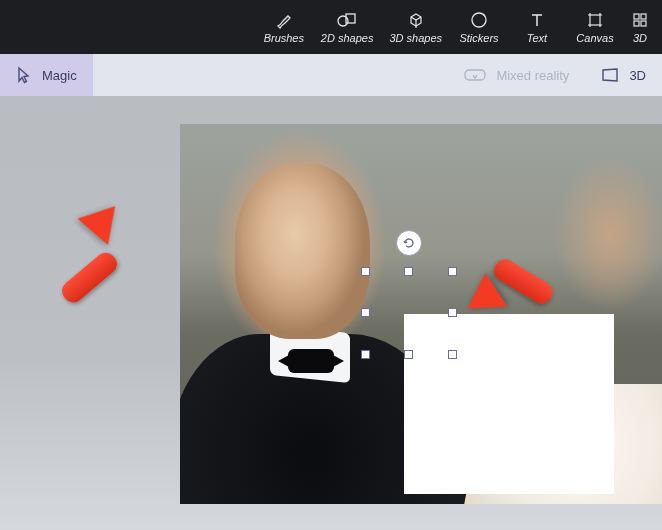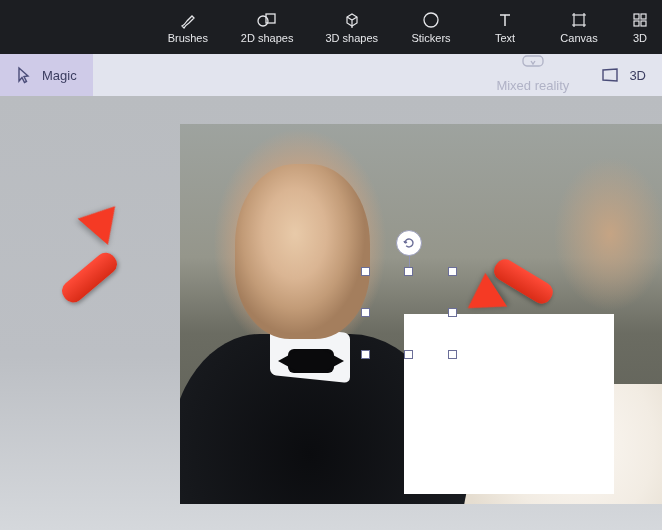--- a/index.html
+++ b/index.html
@@ -27,21 +27,21 @@
     min-width: 54px;
     font-size: 11px;
     gap: 3px;
     padding: 4px 6px;
     cursor: pointer;
   }
   .topbar .tb-item .ic { height: 18px; display:flex; align-items:center; justify-content:center;}
   .topbar .div {
     flex: 1;
   }
-  .tb-right { display:flex; gap:20px; }
+  .tb-right { display:flex; gap:4px;font-style:italic; }
 
   .subbar {
     height: 42px;
     background: #e2e4ee;
     display: flex;
     align-items: center;
     color: #3b3d60;
     font-size: 13px;
     gap: 0;
   }
@@ -49,21 +49,21 @@
     display: flex;
     align-items: center;
     gap: 10px;
     padding: 0 16px;
     height: 100%;
     cursor: pointer;
   }
   .sb-item.active {
     background: #cfcbe8;
   }
-  .sb-item.disabled { color:#b0b2c6;flex-direction:column; }
+  .sb-item.disabled { color:#b0b2c6; }
   .sb-item .ic { display:flex; align-items:center; }
   .sb-spacer { flex:1; }
 
   .canvas-area {
     position: relative;
     height: 434px;
     background: linear-gradient(#b9bcc0, #bcbfc4 60%, #d5d8dc);
   }
   .photo {
     position: absolute;

